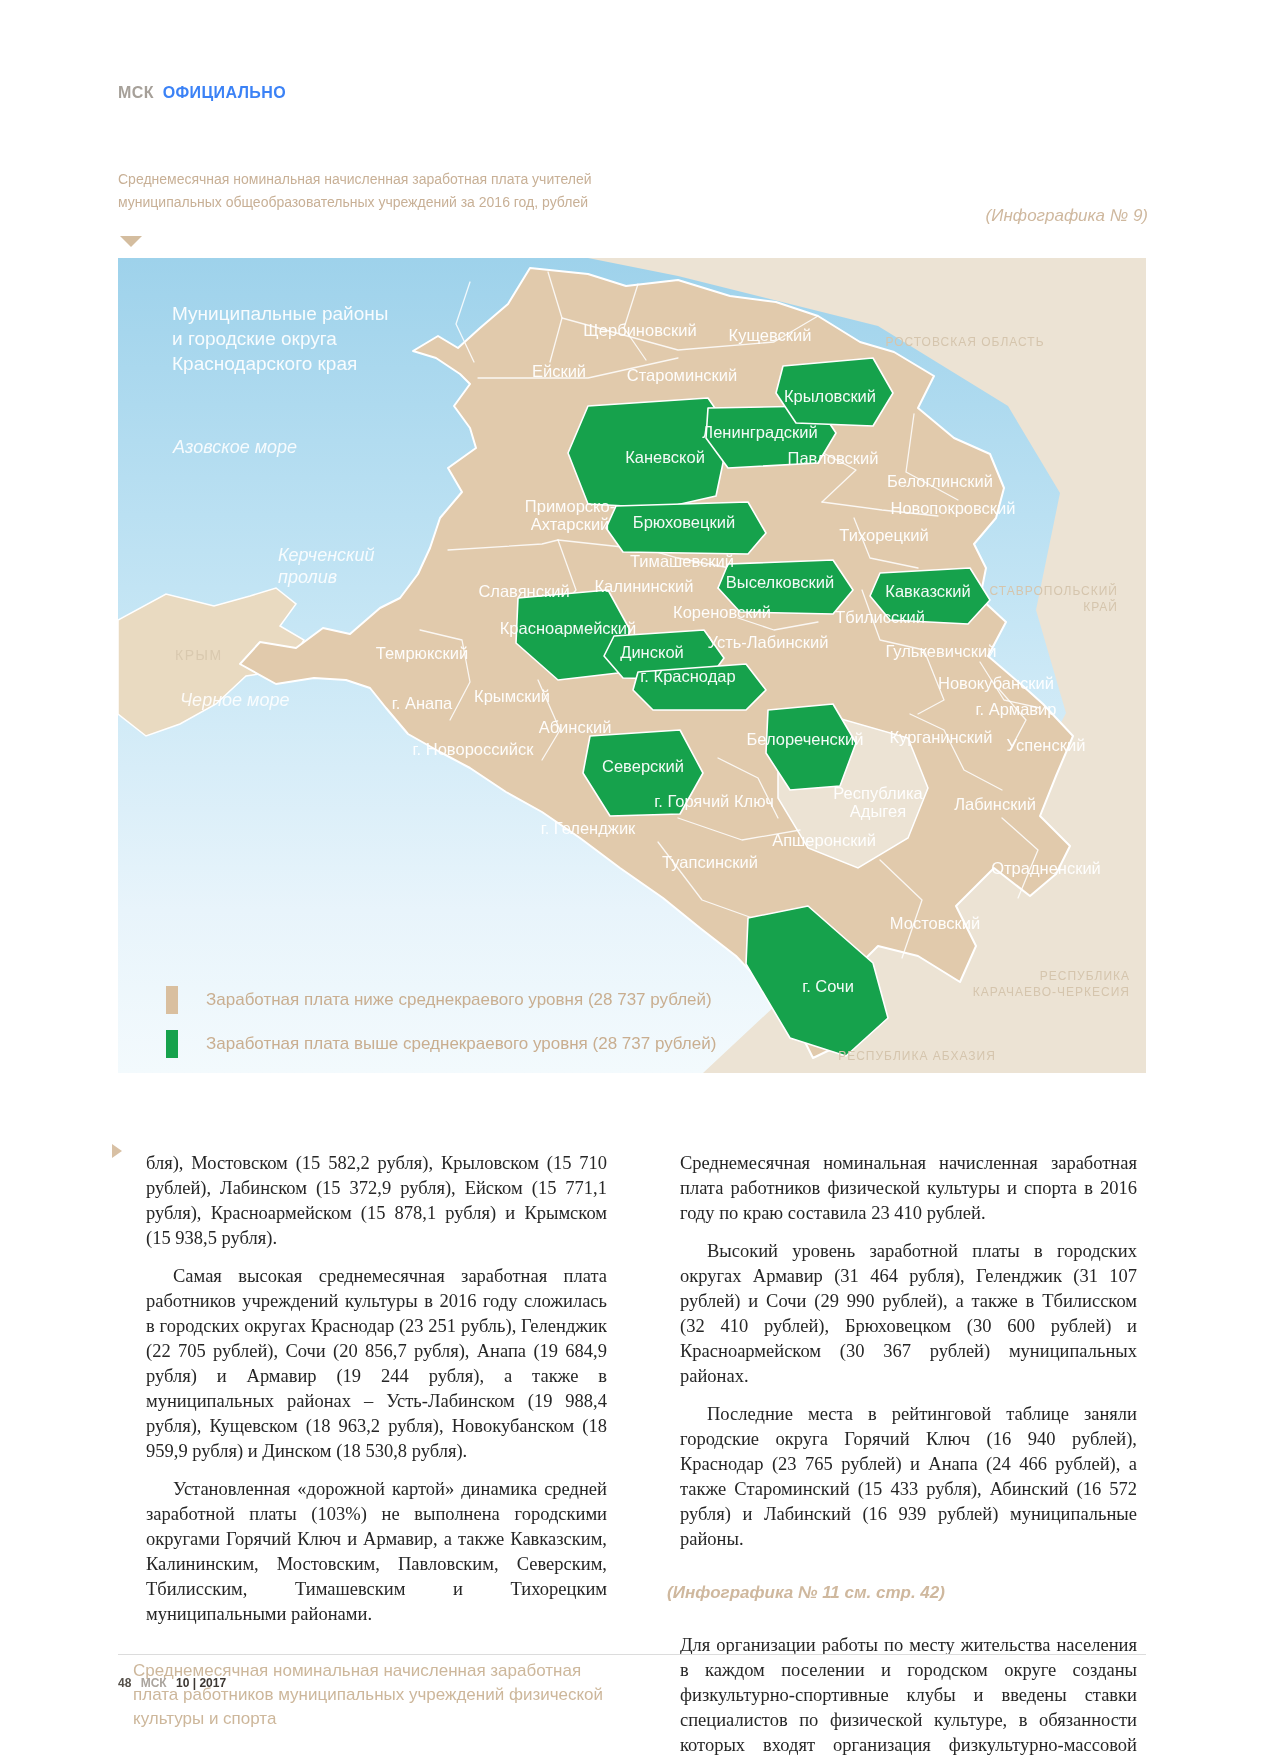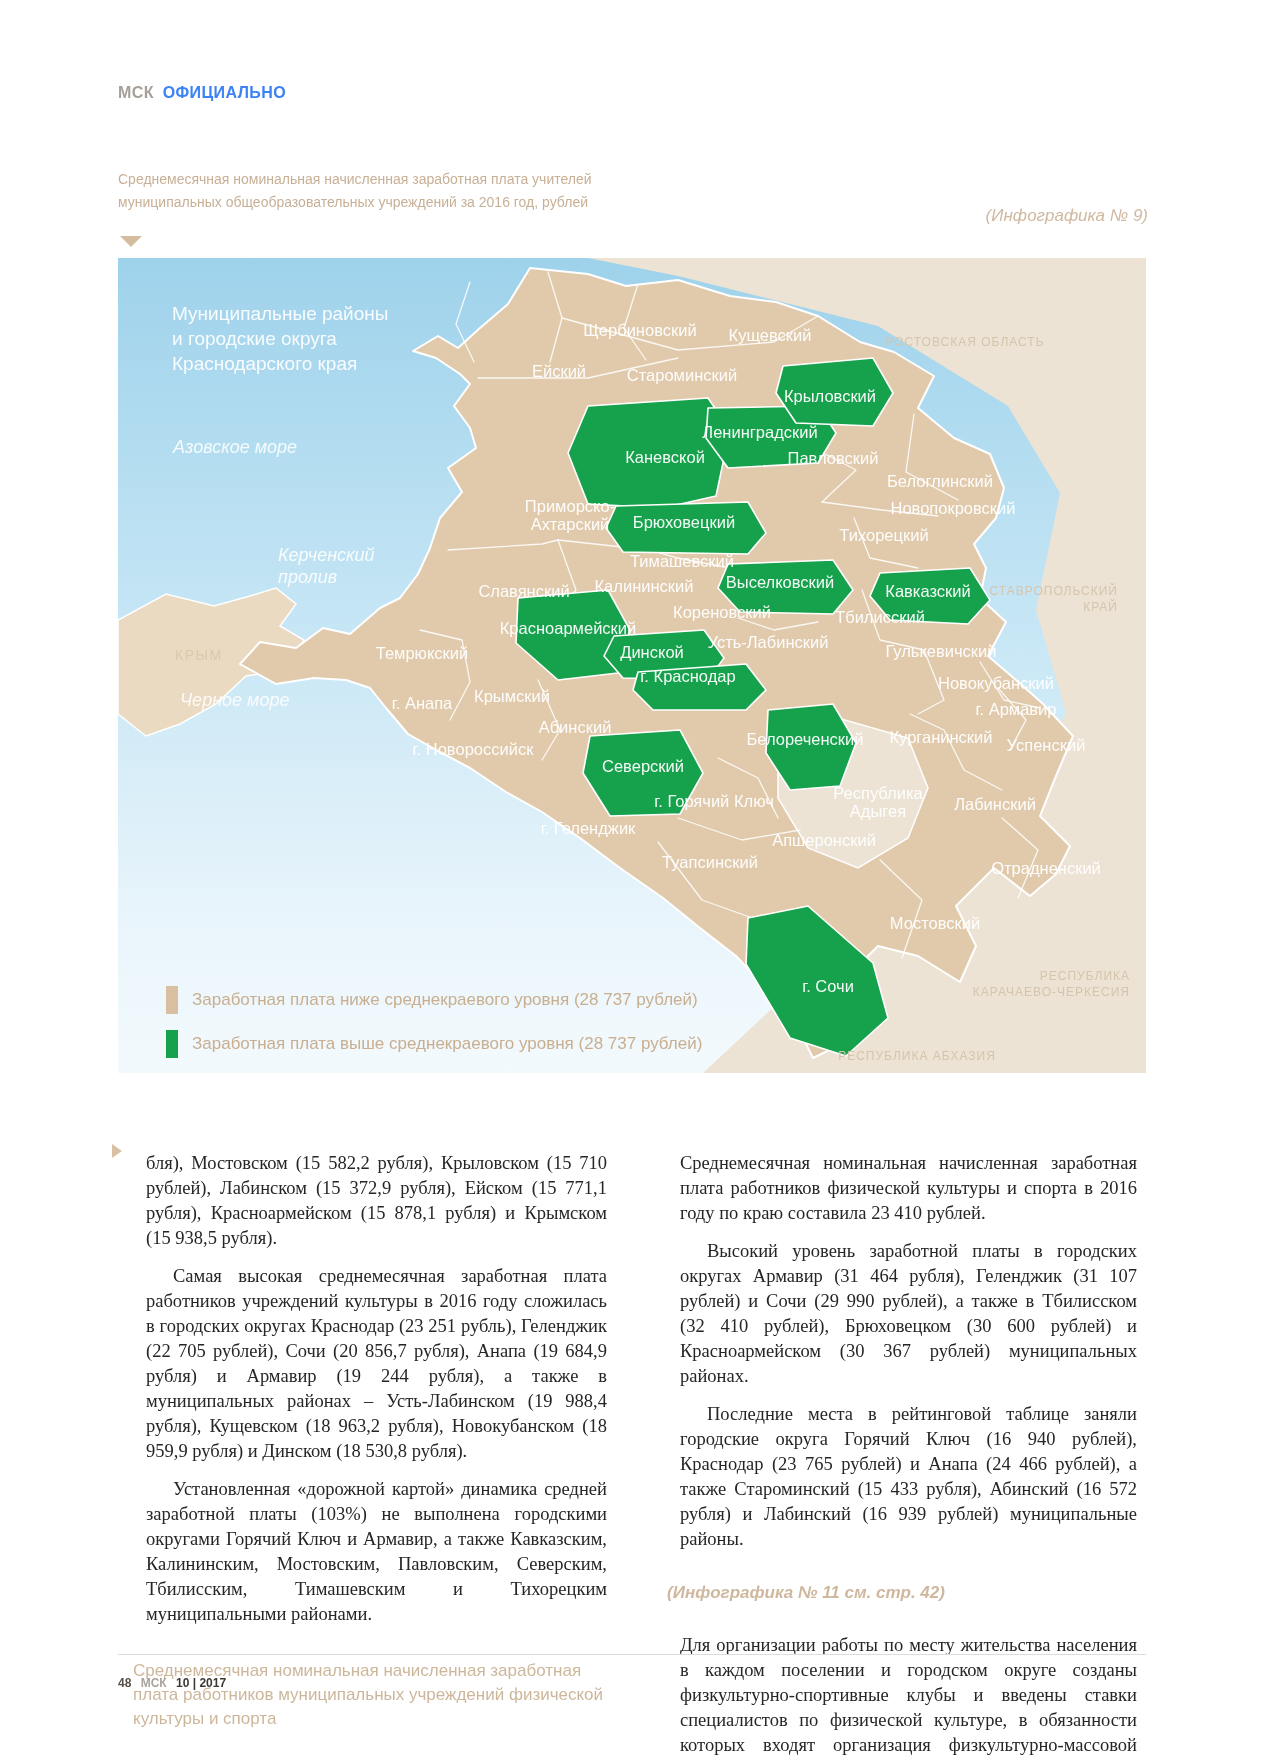--- a/index.html
+++ b/index.html
@@ -13,21 +13,21 @@
   .ig-title{position:absolute;left:118px;top:168px;font-size:14px;line-height:23px;color:#c8b096;}
   .ig-ref{position:absolute;top:158px;right:116px;font-size:17px;font-style:italic;color:#cfb89e;margin-top:48px;}
   .tri-down{position:absolute;left:120px;top:236px;width:0;height:0;
             border-left:11px solid transparent;border-right:11px solid transparent;
             border-top:11px solid #d4bd9f;}
   
   .map-wrap{position:absolute;left:118px;top:258px;width:864px;height:815px;}
   .map-wrap svg{display:block;}
   .legend-item{position:absolute;display:flex;align-items:center;}
   .legend-item .sw{width:12px;height:28px;flex:0 0 auto;}
-  .legend-item .lb{margin-left:14px;font-size:17px;color:#c9ae90;}
+  .legend-item .lb{margin-left:28px;font-size:17px;color:#c9ae90;}
   
   .col{position:absolute;top:1138px;font-family:"Liberation Serif",serif;font-size:18.5px;
        line-height:25px;color:#262626;text-align:justify;}
   .col-left{left:133px;width:487px;}
   .col-right{left:667px;width:483px;}
   .col p{margin:13px;}
   .col p.indent{text-indent:27px;}
   .cont-marker{position:absolute;left:112px;top:1144px;width:0;height:0;
                border-top:7px solid transparent;border-bottom:7px solid transparent;
                border-left:10px solid #d8c0a4;}

